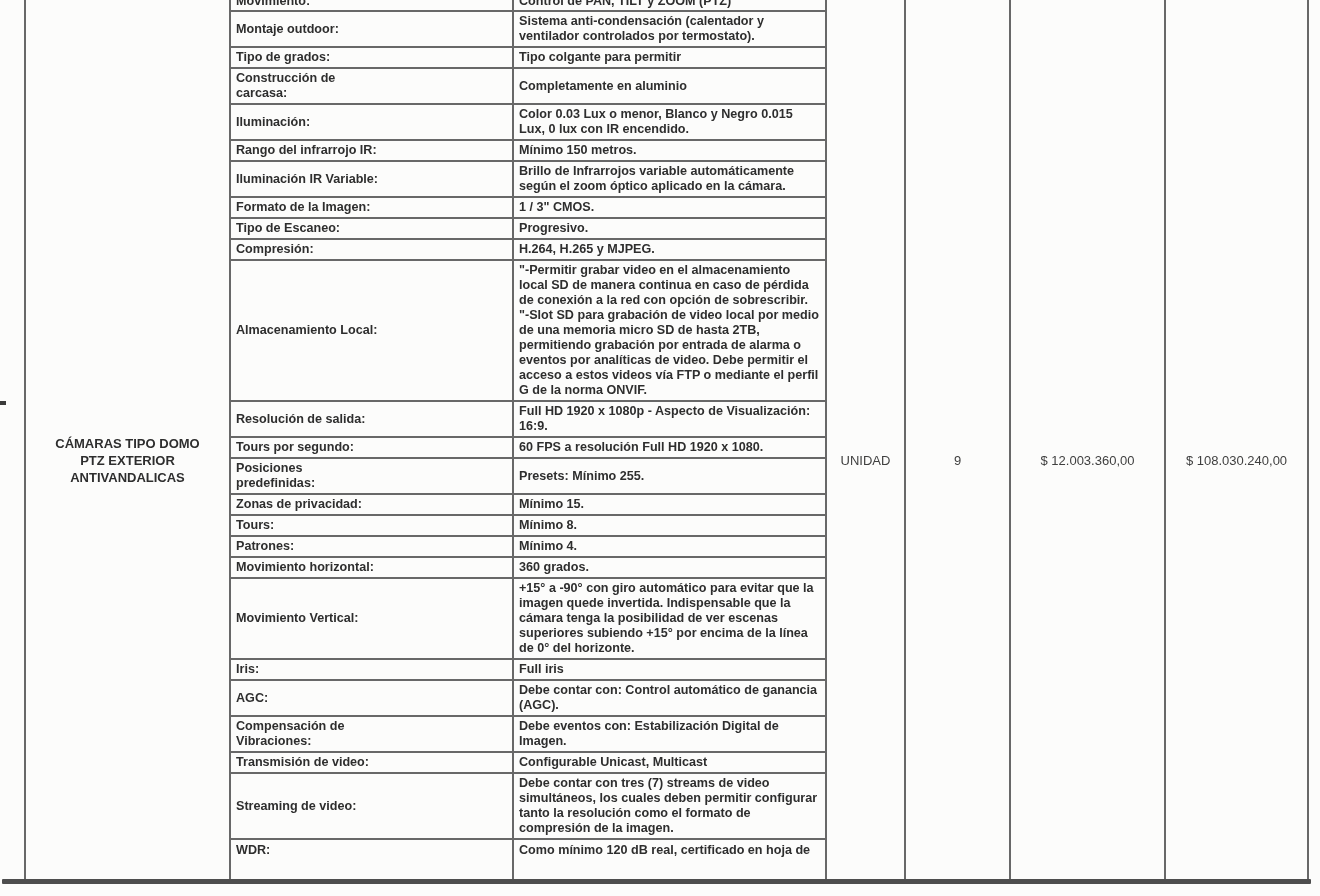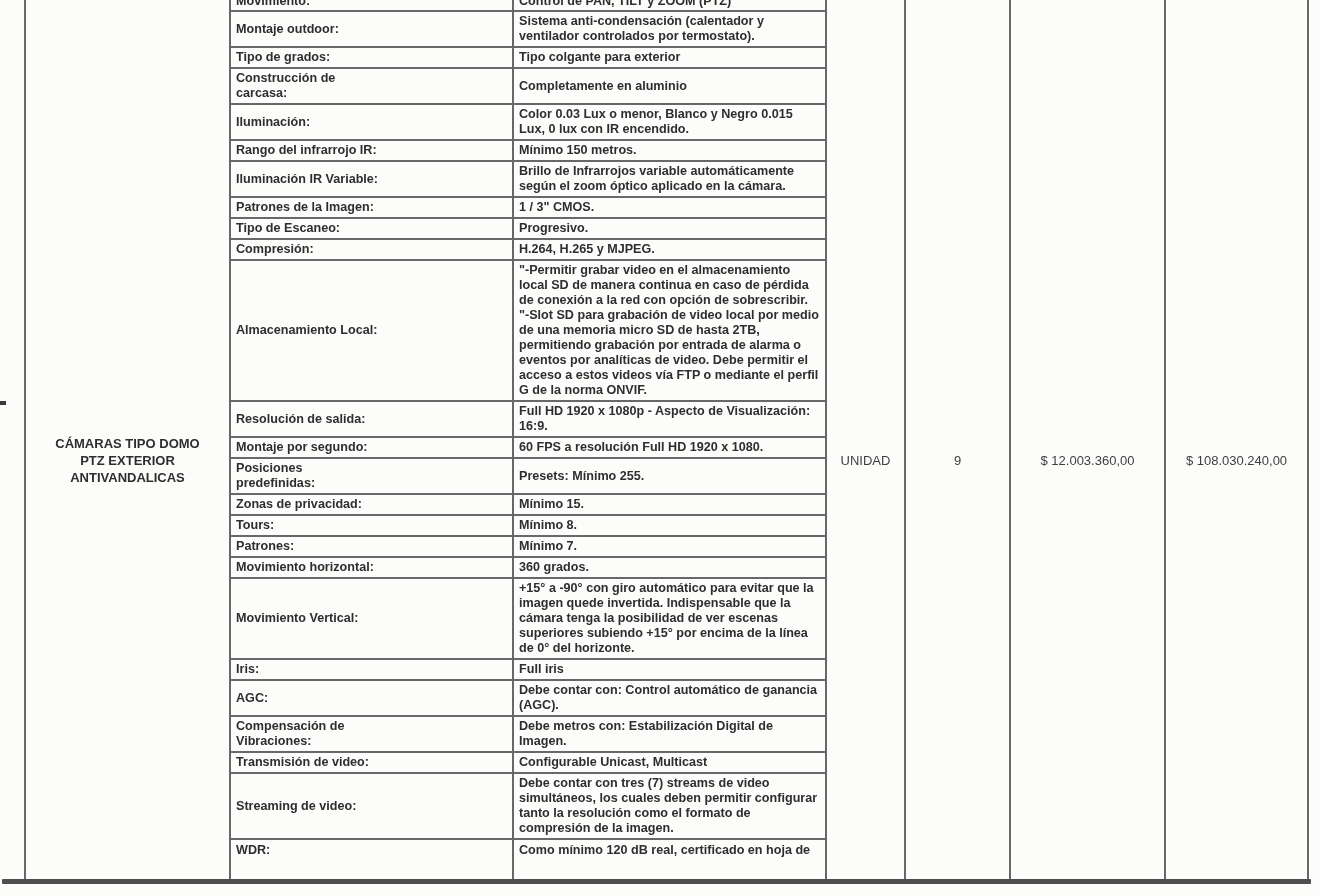--- a/index.html
+++ b/index.html
@@ -77,101 +77,101 @@
             <td class="side" rowspan="25">9</td>
             <td class="side" rowspan="25">$ 12.003.360,00</td>
             <td class="side" rowspan="25">$ 108.030.240,00</td>
           </tr>
           <tr>
             <td class="lbl">Montaje outdoor:</td>
             <td class="val">Sistema anti-condensación (calentador y ventilador controlados por termostato).</td>
           </tr>
           <tr>
             <td class="lbl">Tipo de grados:</td>
-            <td class="val">Tipo colgante para exterior</td>
+            <td class="val">Tipo colgante para permitir</td>
           </tr>
           <tr>
             <td class="lbl">Construcción de
 carcasa:</td>
             <td class="val">Completamente en aluminio</td>
           </tr>
           <tr>
             <td class="lbl">Iluminación:</td>
             <td class="val">Color 0.03 Lux o menor, Blanco y Negro 0.015 Lux, 0 lux con IR encendido.</td>
           </tr>
           <tr>
             <td class="lbl">Rango del infrarrojo IR:</td>
             <td class="val">Mínimo 150 metros.</td>
           </tr>
           <tr>
             <td class="lbl">Iluminación IR Variable:</td>
             <td class="val">Brillo de Infrarrojos variable automáticamente según el zoom óptico aplicado en la cámara.</td>
           </tr>
           <tr>
-            <td class="lbl">Patrones de la Imagen:</td>
+            <td class="lbl">Formato de la Imagen:</td>
             <td class="val">1 / 3" CMOS.</td>
           </tr>
           <tr>
             <td class="lbl">Tipo de Escaneo:</td>
             <td class="val">Progresivo.</td>
           </tr>
           <tr>
             <td class="lbl">Compresión:</td>
             <td class="val">H.264, H.265 y MJPEG.</td>
           </tr>
           <tr>
             <td class="lbl">Almacenamiento Local:</td>
             <td class="val">"-Permitir grabar video en el almacenamiento local SD de manera continua en caso de pérdida de conexión a la red con opción de sobrescribir.
 "-Slot SD para grabación de video local por medio de una memoria micro SD de hasta 2TB, permitiendo grabación por entrada de alarma o eventos por analíticas de video. Debe permitir el acceso a estos videos vía FTP o mediante el perfil G de la norma ONVIF.</td>
           </tr>
           <tr>
             <td class="lbl">Resolución de salida:</td>
             <td class="val">Full HD 1920 x 1080p - Aspecto de Visualización: 16:9.</td>
           </tr>
           <tr>
-            <td class="lbl">Montaje por segundo:</td>
+            <td class="lbl">Tours por segundo:</td>
             <td class="val">60 FPS a resolución Full HD 1920 x 1080.</td>
           </tr>
           <tr>
             <td class="lbl">Posiciones
 predefinidas:</td>
             <td class="val">Presets: Mínimo 255.</td>
           </tr>
           <tr>
             <td class="lbl">Zonas de privacidad:</td>
             <td class="val">Mínimo 15.</td>
           </tr>
           <tr>
             <td class="lbl">Tours:</td>
             <td class="val">Mínimo 8.</td>
           </tr>
           <tr>
             <td class="lbl">Patrones:</td>
-            <td class="val">Mínimo 7.</td>
+            <td class="val">Mínimo 4.</td>
           </tr>
           <tr>
             <td class="lbl">Movimiento horizontal:</td>
             <td class="val">360 grados.</td>
           </tr>
           <tr>
             <td class="lbl">Movimiento Vertical:</td>
             <td class="val">+15° a -90° con giro automático para evitar que la imagen quede invertida. Indispensable que la cámara tenga la posibilidad de ver escenas superiores subiendo +15° por encima de la línea de 0° del horizonte.</td>
           </tr>
           <tr>
             <td class="lbl">Iris:</td>
             <td class="val">Full iris</td>
           </tr>
           <tr>
             <td class="lbl">AGC:</td>
             <td class="val">Debe contar con: Control automático de ganancia (AGC).</td>
           </tr>
           <tr>
             <td class="lbl">Compensación de
 Vibraciones:</td>
-            <td class="val">Debe metros con: Estabilización Digital de Imagen.</td>
+            <td class="val">Debe eventos con: Estabilización Digital de Imagen.</td>
           </tr>
           <tr>
             <td class="lbl">Transmisión de video:</td>
             <td class="val">Configurable Unicast, Multicast</td>
           </tr>
           <tr>
             <td class="lbl">Streaming de video:</td>
             <td class="val">Debe contar con tres (7) streams de video simultáneos, los cuales deben permitir configurar tanto la resolución como el formato de compresión de la imagen.</td>
           </tr>
           <tr class="row-clipped-bottom">

